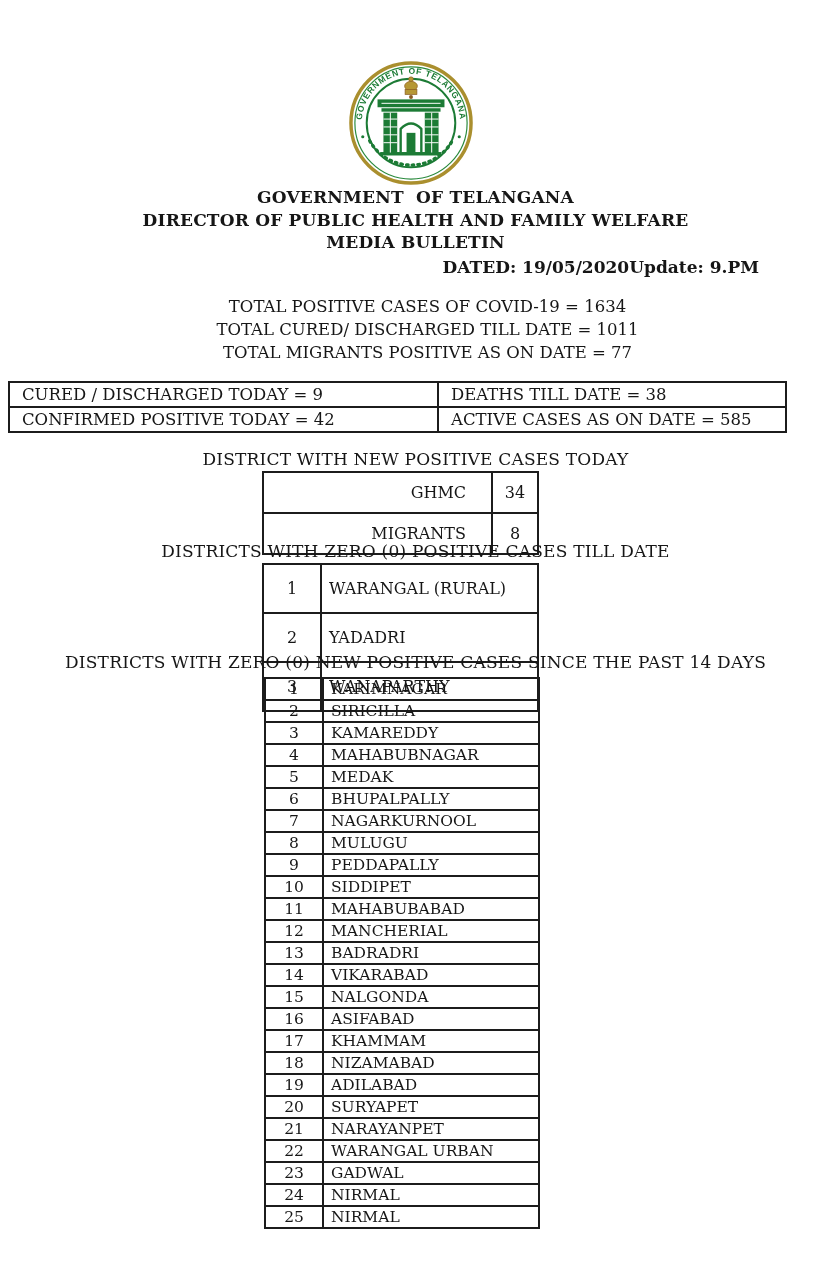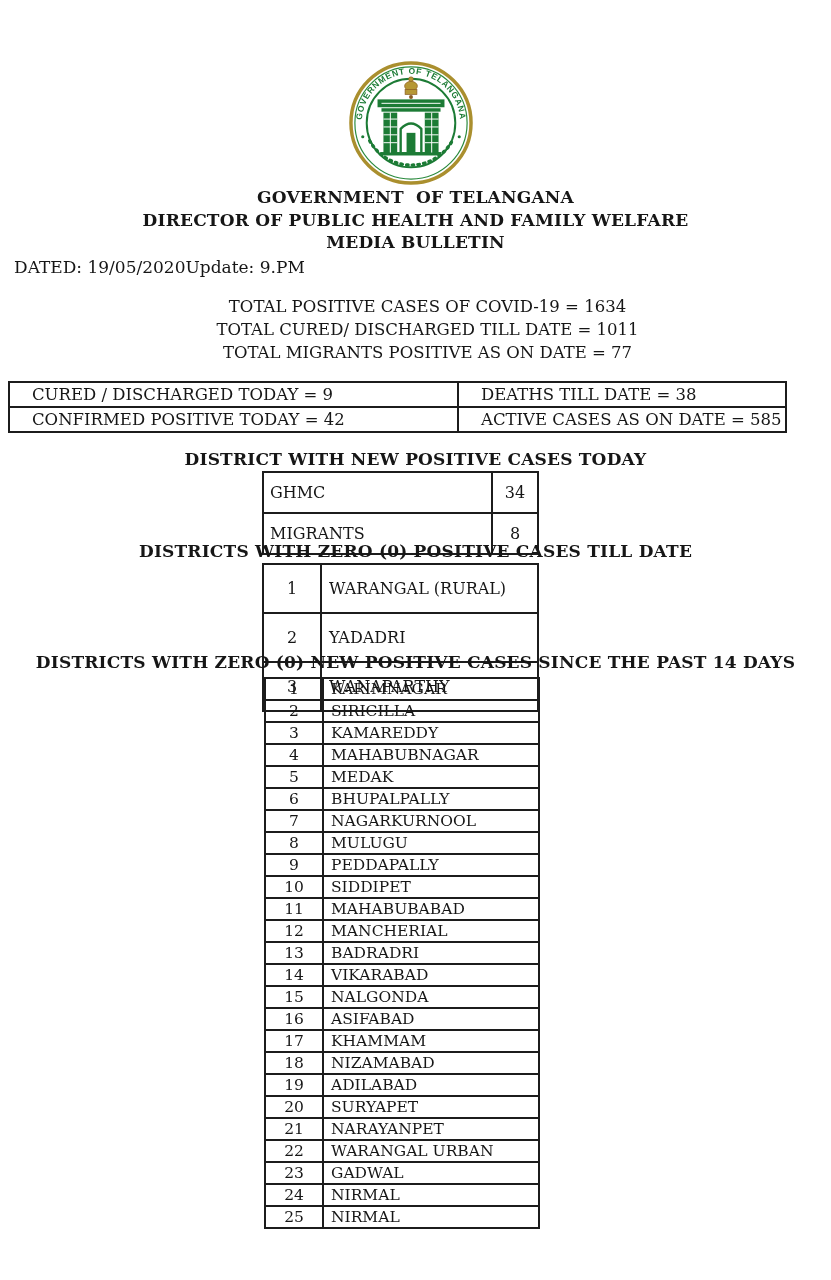--- a/index.html
+++ b/index.html
@@ -6,38 +6,38 @@
   .page{position:relative;width:831px;height:1280px;background:#fff;overflow:hidden;
         font-family:"DejaVu Serif","Liberation Serif",serif;color:#161616;}
 
   .logo{position:absolute;left:348px;top:60px;width:126px;height:126px;}
 
   .hdr{position:absolute;left:0;top:186px;width:100%;text-align:center;
        font-weight:bold;font-size:17px;line-height:22.5px;letter-spacing:.2px;}
   .hdr-org{white-space:pre;}
 
   .dated-row{position:absolute;left:14px;right:72px;top:257px;
-       font-weight:normal;font-size:17px;display:flex;justify-content:flex-start;}
+       font-weight:bold;font-size:17px;display:flex;justify-content:flex-end;}
 
   .totals{position:absolute;left:12px;top:295px;width:100%;text-align:center;
        font-size:16.5px;line-height:23px;}
 
   table{border-collapse:collapse;table-layout:fixed;}
   td{border:2px solid #1c1c1c;font-size:16px;overflow:hidden;white-space:nowrap;
      font-family:"DejaVu Serif","Liberation Serif",serif;color:#161616;}
 
   .summary-table{position:absolute;left:8px;top:381px;width:779px;}
-  .summary-table td{height:21px;padding:1px 22px;font-size:16.5px;}
+  .summary-table td{height:21px;padding:1px 12px;font-size:16.5px;}
   .summary-table .col-left{width:403px;}
 
   .sec-heading{position:absolute;left:0;width:100%;text-align:center;
-       font-weight:bold;font-size:17px;letter-spacing:.2px;}
+       font-weight:normal;font-size:17px;letter-spacing:.2px;}
   #h-new{top:449px;}
   .new-cases-table{position:absolute;left:262px;top:471px;width:277px;}
-  .new-cases-table td{height:21px;padding:1px 6px;}
+  .new-cases-table td{height:21px;padding:1px 25px;text-align:right;}
   .new-cases-table .col-val{width:44px;text-align:center;padding:9px 0;}
 
   #h-zero{top:541px;}
   .zero-table{position:absolute;left:262px;top:563px;width:277px;}
   .zero-table td{height:21px;padding:13px 7px;}
   .col-num{width:56px;text-align:center;padding:1px 0 !important;}
 
   #h-14{top:652px;}
   .t14-table{position:absolute;left:264px;top:677px;width:276px;}
   .t14-table td{height:18px;line-height:18px;padding:1px 7px;font-size:15.5px;}

